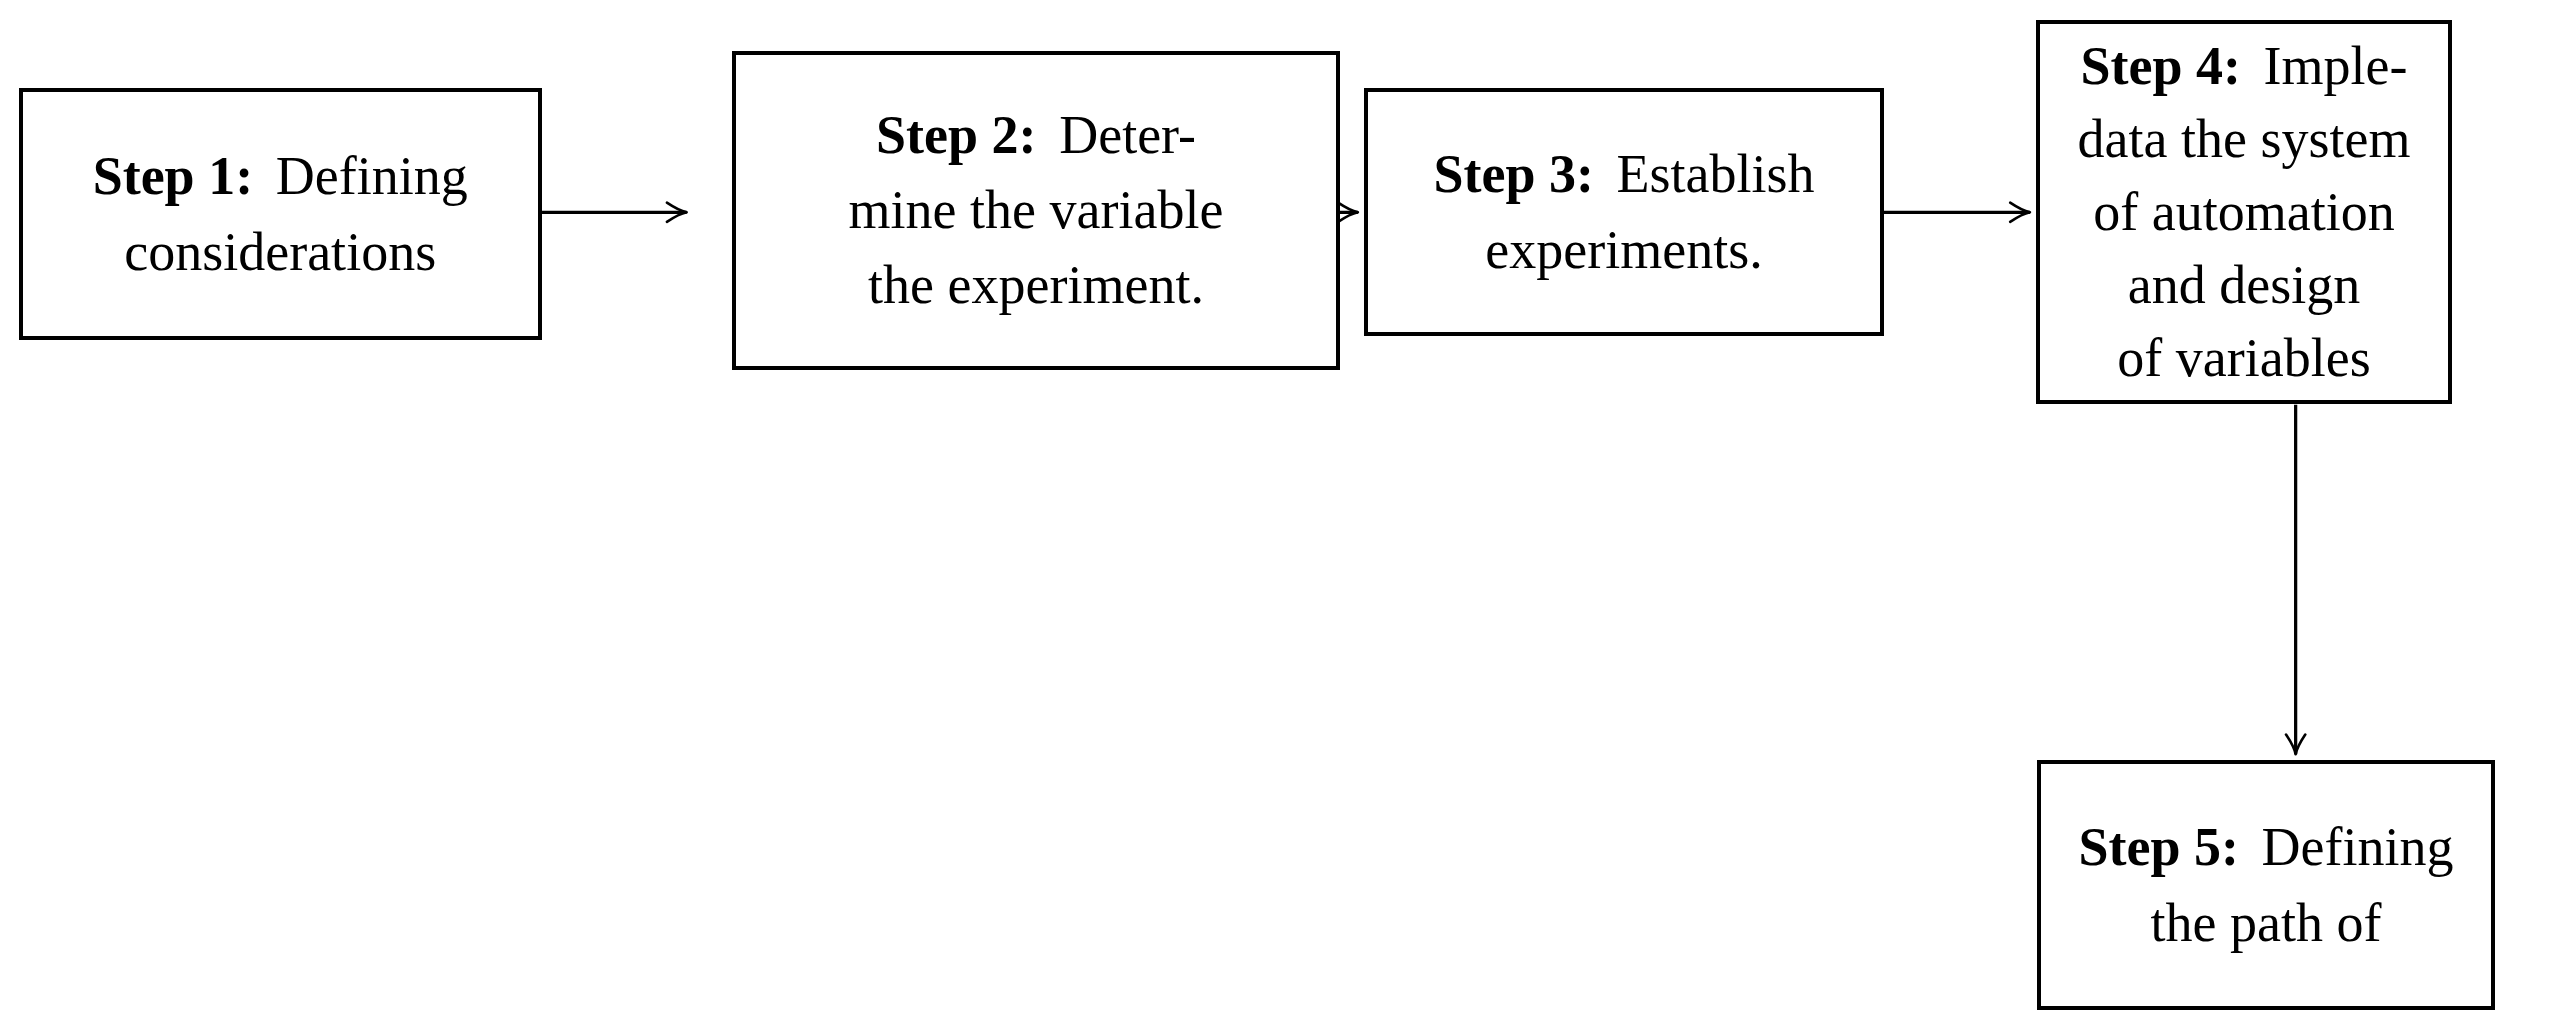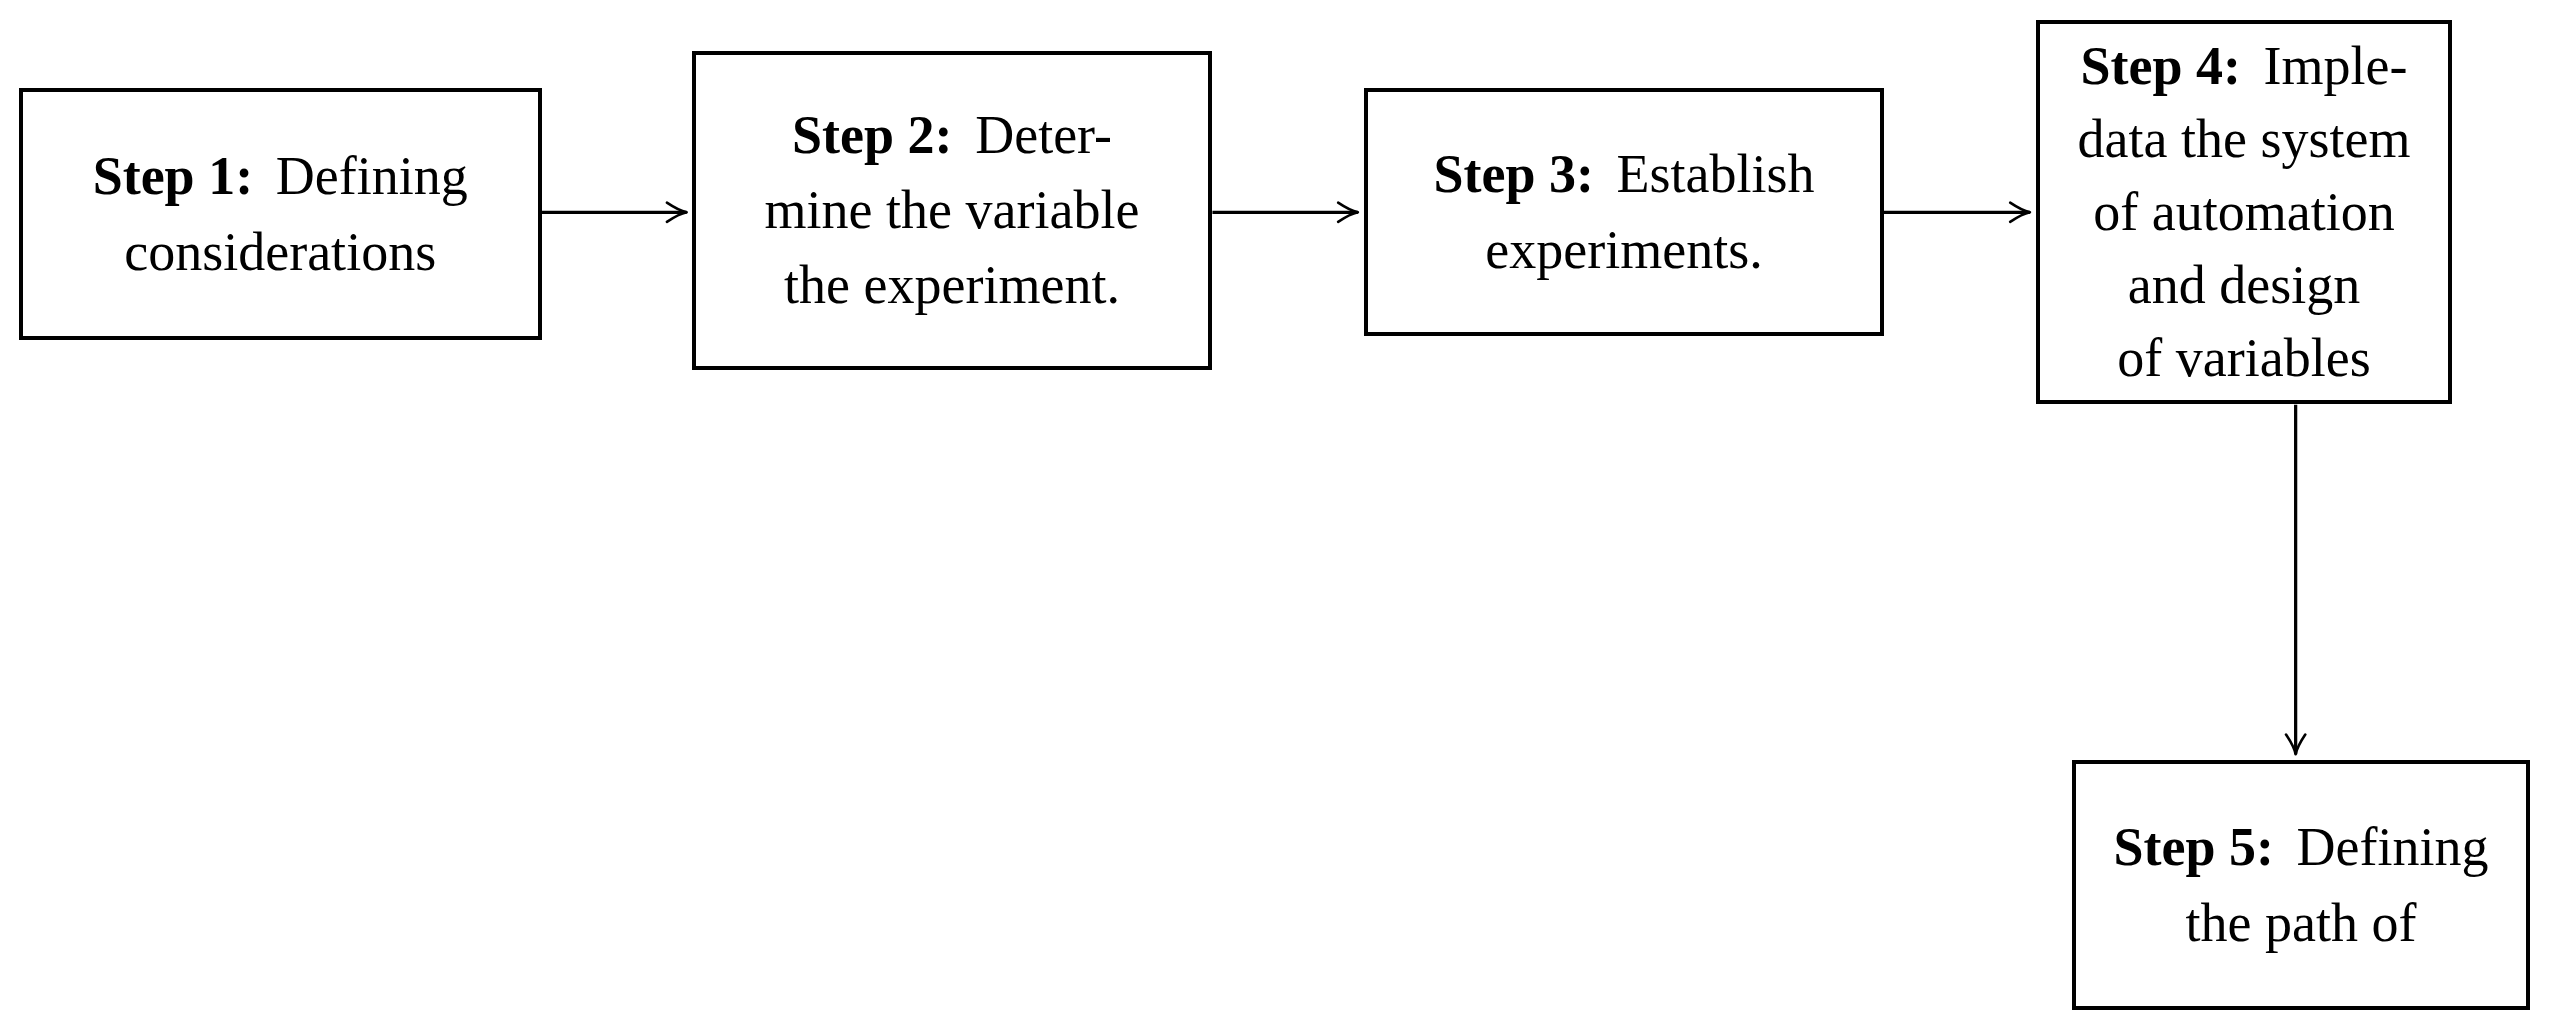--- a/index.html
+++ b/index.html
@@ -29,24 +29,24 @@
     font-size: 54px;
     line-height: 76px;
     white-space: nowrap;
   }
   .flow-box .line { display: block; }
   .step-label {
     font-weight: bold;
     margin-right: 0.42em;
   }
   #box-step-1 { left: 18.7px;   top: 88px; width: 523px; height: 252px; }
-  #box-step-2 { left: 692px;  top: 51px;  width: 520px; height: 319px; line-height: 75px; font-family: Liberation Serif, serif; }
+  #box-step-2 { left: 732px;  top: 51px;  width: 608px; height: 319px; line-height: 75px; font-family: Liberation Serif, serif; }
   #box-step-3 { left: 1364px; top: 88px; width: 520px; height: 248px; align-items: center; }
   #box-step-4 { left: 2036px; top: 20.3px;  width: 416px; height: 384px; line-height: 73px; }
-  #box-step-5 { left: 2037px; top: 760px; width: 458px; height: 250px; margin-left: 35px; }
+  #box-step-5 { left: 2037px; top: 760px; width: 458px; height: 250px; }
   #arrow-layer {
     position: absolute;
     left: 0;
     top: 0;
     width: 2576px;
     height: 1034px;
     pointer-events: none;
   }
 </style>
 </head>

